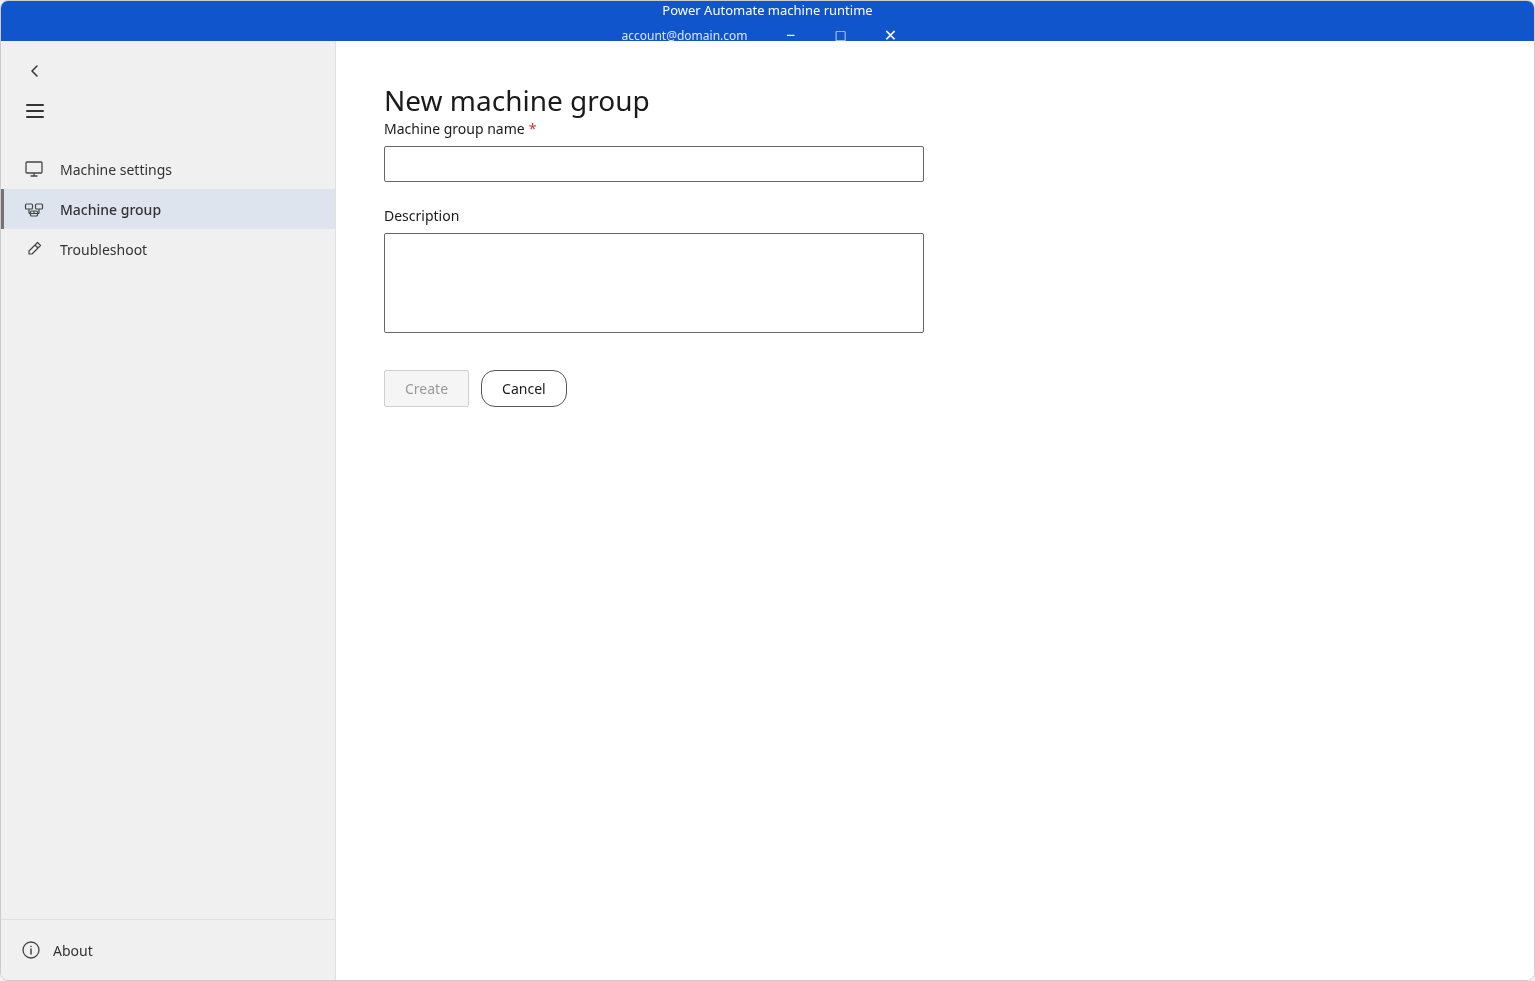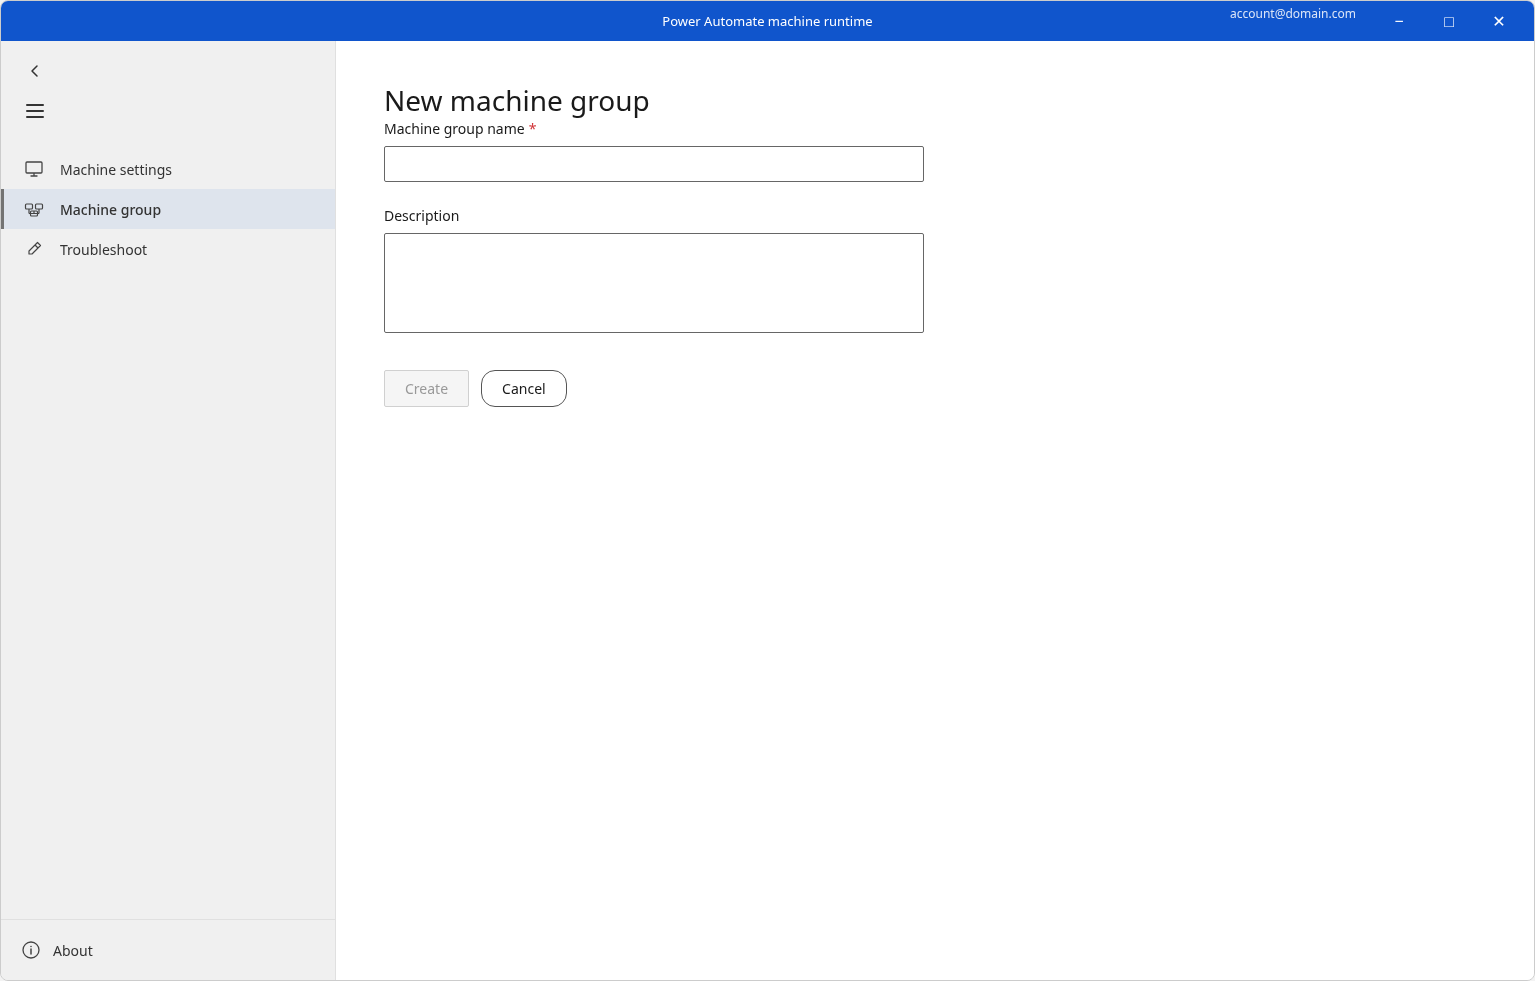--- a/index.html
+++ b/index.html
@@ -28,20 +28,21 @@
 
     
     .title-bar {
       height: 40px;
       background: #1055cc;
       display: flex;
       align-items: center;
       justify-content: space-between;
       padding: 0 12px;
       flex-shrink: 0;
+      flex-direction: column;
     }
 
     .title-bar-left {
       flex: 1;
     }
 
     .title-bar-center {
       flex: 1;
       display: flex;
       justify-content: center;
@@ -49,20 +50,21 @@
 
     .title-bar-title {
       color: white;
       font-size: 13px;
       font-weight: 400;
     }
 
     .title-bar-right {
       flex: 1;
       display: flex;
+      align-items: center;
       justify-content: flex-end;
       gap: 4px;
     }
 
     .title-bar-account {
       color: rgba(255,255,255,0.85);
       font-size: 12px;
       margin-right: 16px;
     }
 

